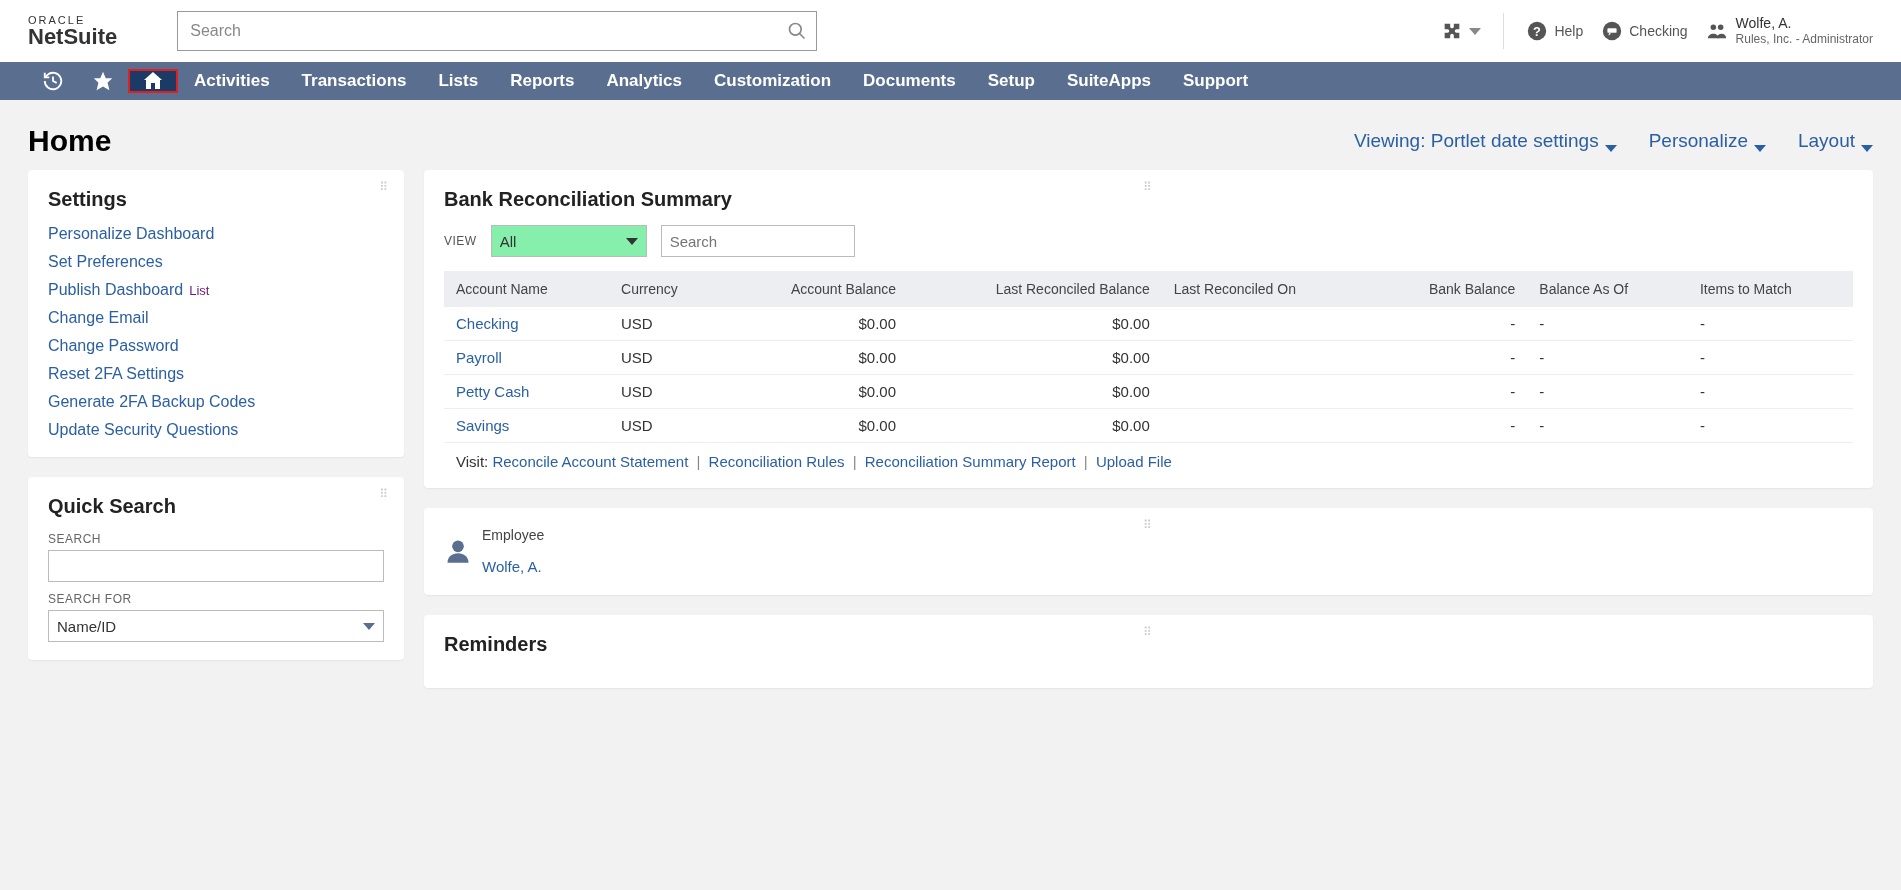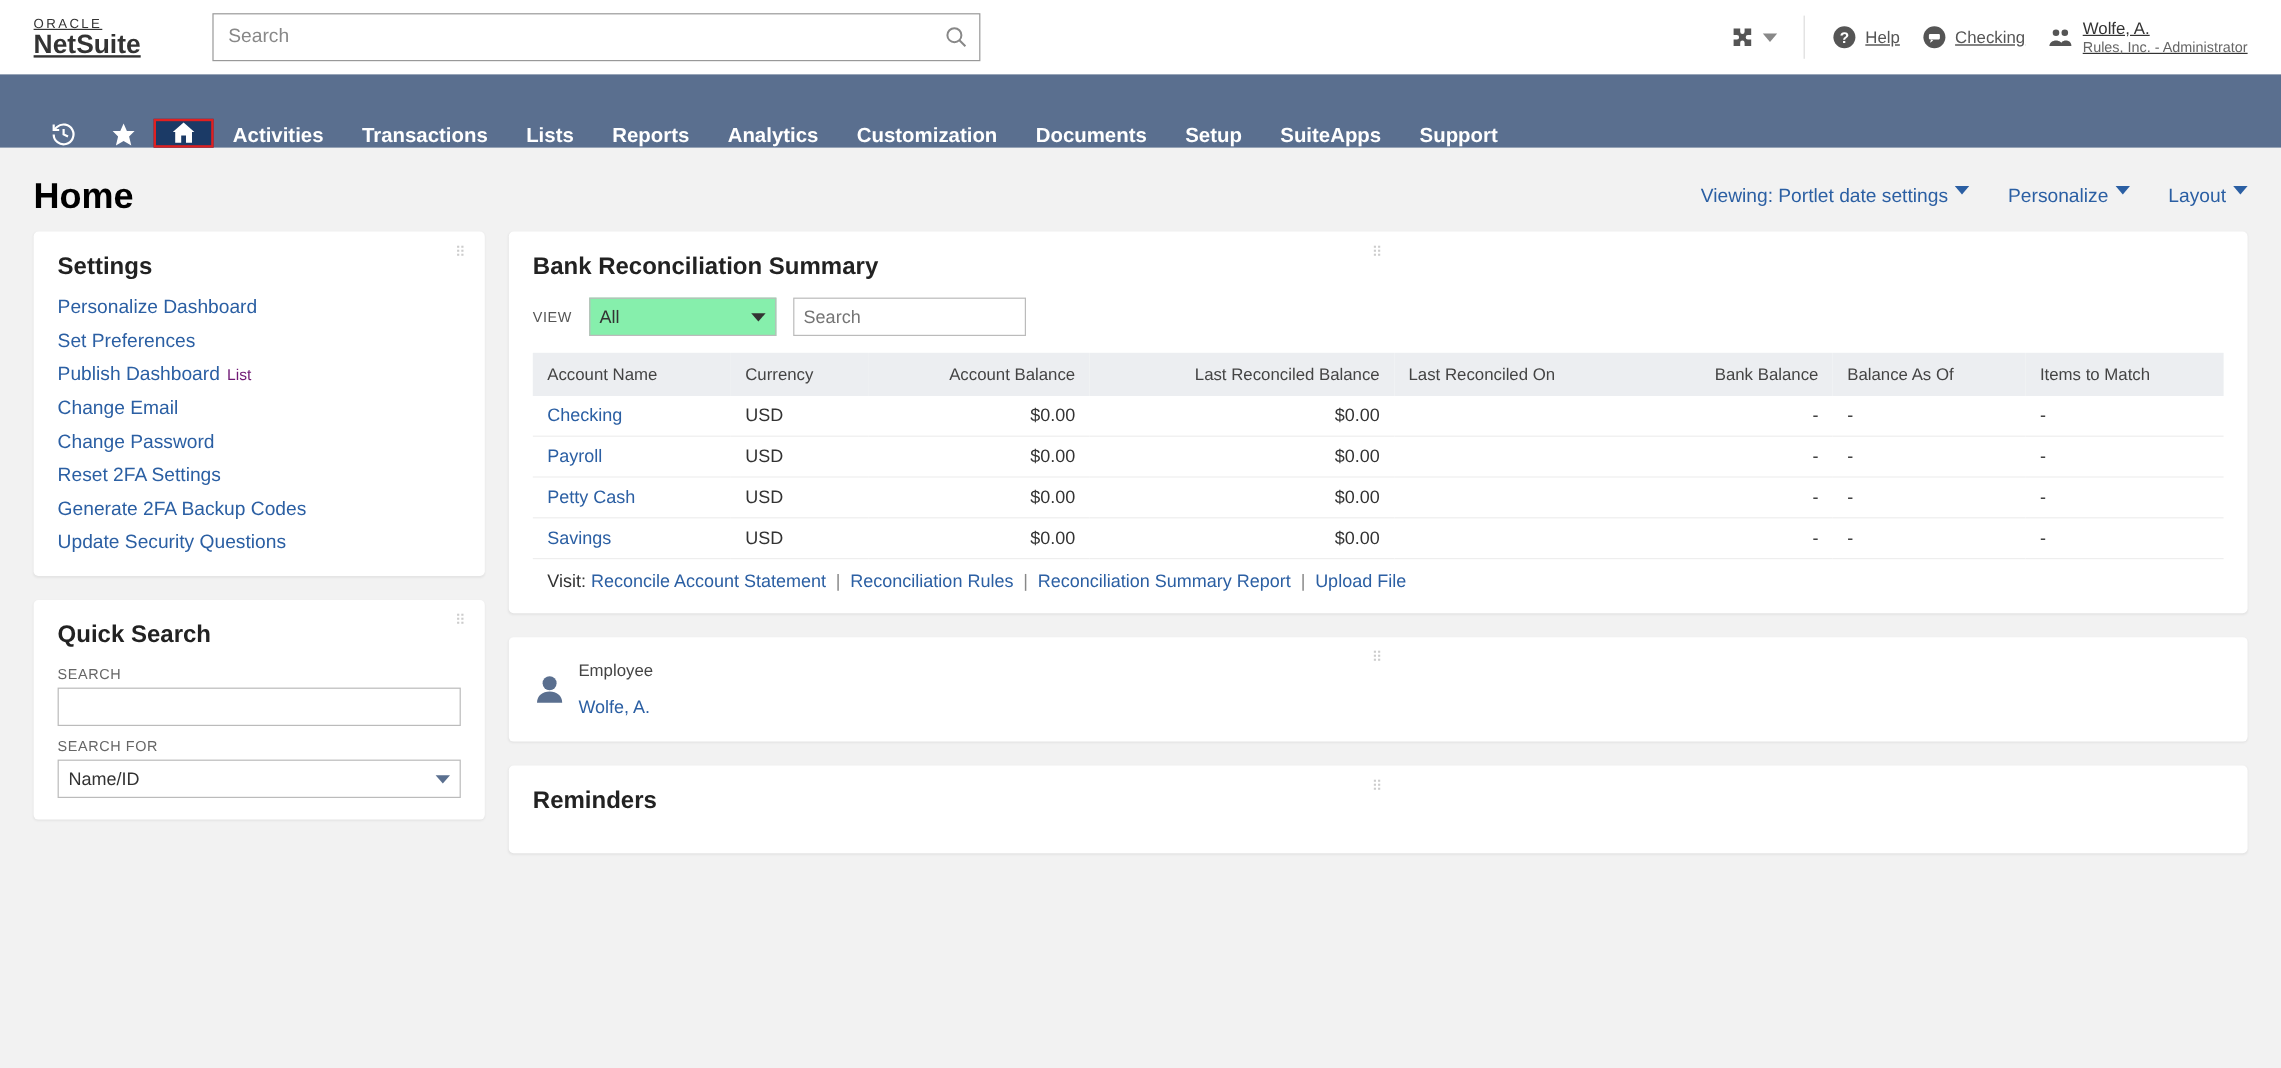--- a/index.html
+++ b/index.html
@@ -1,48 +1,48 @@
 <!DOCTYPE html>
 <html><head>
 <meta charset="utf-8">
 <style>
 * { box-sizing: border-box; margin: 0; padding: 0; }
 body { font-family: "Helvetica Neue", Arial, sans-serif; background: #f2f2f2; color: #333; font-size: 14px; }
 a { color: #2b5fa3; text-decoration: none; }
 
 
-.top-header { background: #fff; display: flex; align-items: center; padding: 24px 28px; height: 62px; text-decoration: underline; }
+.top-header { background: #fff; display: flex; align-items: center; padding: 24px 28px; height: 62px; }
 .logo { display: flex; flex-direction: column; line-height: 1; margin-right: 60px; }
 .logo-top { font-size: 11px; letter-spacing: 2px; font-weight: 500; }
 .logo-bottom { font-size: 22px; font-weight: 700; }
 .search-wrap { position: relative; width: 640px; }
 .search-input { width: 100%; height: 40px; border: 1px solid #999; padding: 0 40px 0 12px; font-size: 16px; color: #666; }
 .search-input::placeholder { color: #888; }
 .search-icon { position: absolute; right: 10px; top: 50%; transform: translateY(-50%); width: 20px; height: 20px; color: #888; }
 
 .top-right { margin-left: auto; display: flex; align-items: center; gap: 18px; }
 .vbar { width: 1px; height: 36px; background: #ddd; margin: 0 4px; }
 .hdr-item { display: flex; align-items: center; gap: 6px; color: #555; font-size: 14px; cursor: pointer; }
 .hdr-icon { width: 22px; height: 22px; color: #555; }
 .user-block { display: flex; align-items: center; gap: 8px; }
 .user-text { display: flex; flex-direction: column; line-height: 1.3; }
 .user-name { font-size: 14px; color: #333; }
 .user-role { font-size: 12px; color: #666; }
 
 
-.navbar { background: #5a6f8f; display: flex; align-items: flex-end; height: 61px; padding: 0 28px; }
+.navbar { background: #5a6f8f; display: flex; align-items: center; height: 38px; padding: 0 28px; }
 .nav-icon-btn { width: 50px; display: flex; align-items: center; justify-content: center; color: #fff; cursor: pointer; }
 .nav-icon-btn.active { background: #1b3a66; outline: 2px solid #e02020; outline-offset: -2px; }
 .nav-item { display: flex; align-items: center; padding: 0 16px; color: #fff; font-weight: 700; font-size: 17px; cursor: pointer; }
 
 
 .page-header { display: flex; align-items: center; padding: 24px 28px 12px; }
 .page-title { font-size: 30px; font-weight: 700; color: #000000; }
 .page-actions { margin-left: auto; display: flex; gap: 32px; }
-.page-action { color: #2b5fa3; font-size: 16px; display: flex; align-items: flex-start; gap: 6px; cursor: pointer; }
+.page-action { color: #2b5fa3; font-size: 19px; display: flex; align-items: flex-end; gap: 6px; cursor: pointer; }
 .caret { width: 0; height: 0; border-left: 6px solid transparent; border-right: 6px solid transparent; border-top: 7px solid #2b5fa3; }
 
 
 .content { display: flex; gap: 20px; padding: 0 28px 28px; align-items: flex-start; }
 .left-col { width: 376px; display: flex; flex-direction: column; gap: 20px; }
 .right-col { flex: 1; display: flex; flex-direction: column; gap: 20px; }
 
 .portlet { background: #fff; border-radius: 4px; box-shadow: 0 1px 2px rgba(0,0,0,0.06); padding: 18px 20px; position: relative; }
 .portlet-handle { position: absolute; top: 10px; color: #ccc; font-size: 12px; letter-spacing: 2px; user-select: none; }
 .portlet-handle.right { right: 14px; }

